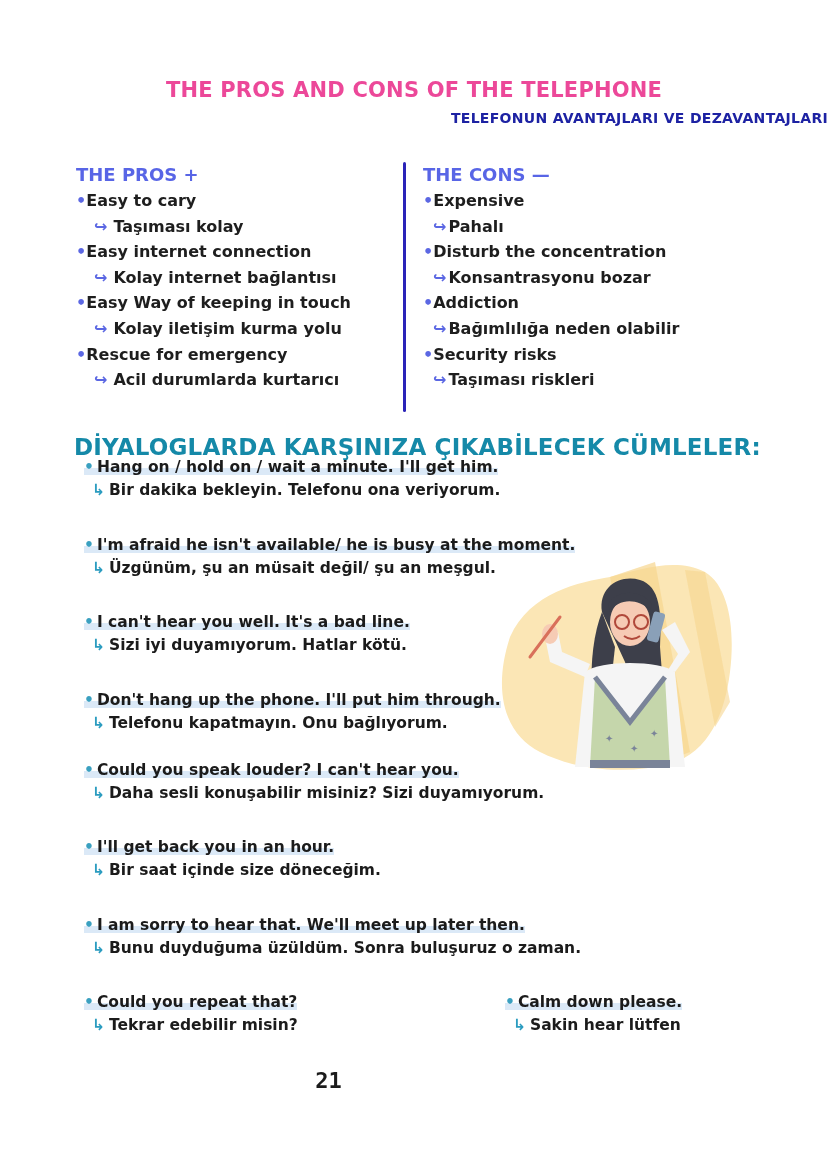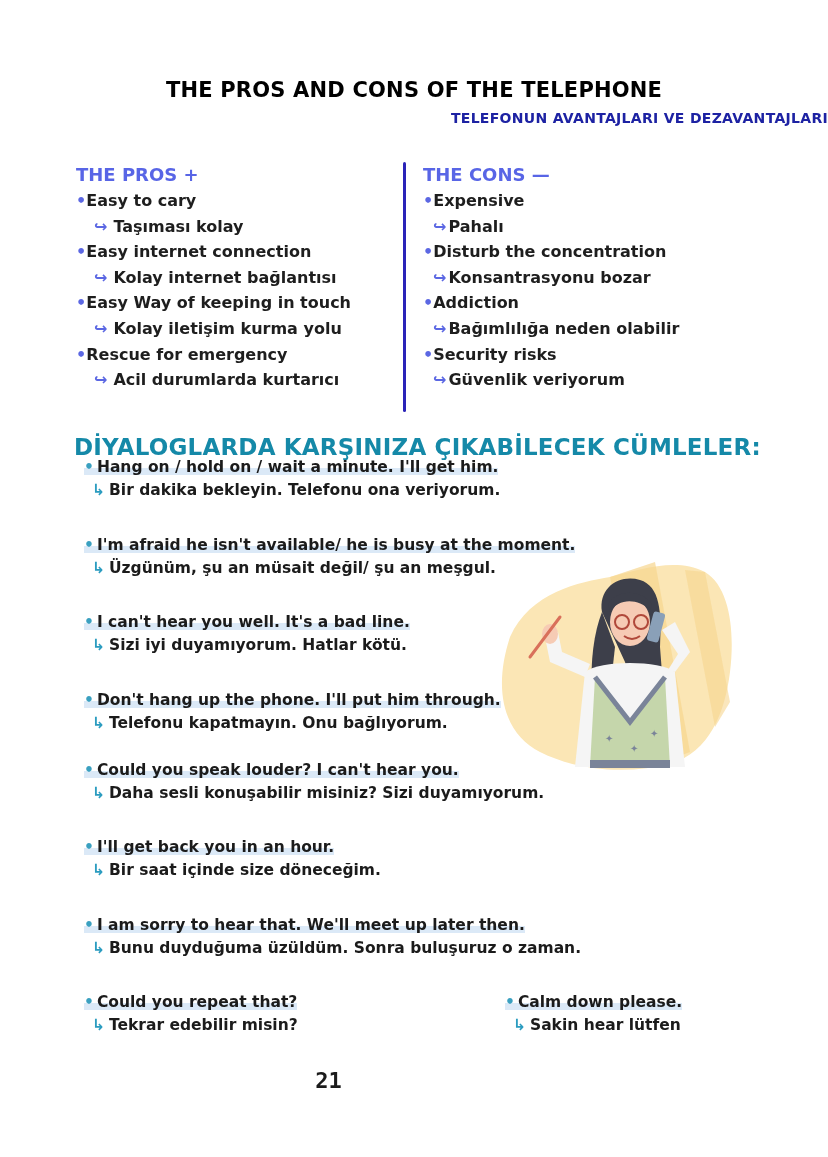--- a/index.html
+++ b/index.html
@@ -8,21 +8,21 @@
       position: relative;
       font-family: "DejaVu Sans", sans-serif;
       color: #1a1a1a;
       overflow: hidden;
     }
     .title {
       position: absolute; left: 0; width: 828px; top: 78px;
       text-align: center;
       font-family: "DejaVu Sans", sans-serif;
       font-weight: bold; font-size: 21px; letter-spacing: 0.2px;
-      color: #000000;
+      color: #ec4899;
     }
     .subtitle {
       position: absolute; left: 0; width: 828px; top: 110px;
       text-align: right;
       font-weight: bold; font-size: 14px; letter-spacing: 0.3px;
       color: #1d22a3;
     }
     .col-head {
       font-weight: bold; font-size: 18px; color: #5865e6;
       line-height: 26px;
@@ -86,21 +86,21 @@
 
 <div class="cons">
   <div class="col-head">THE CONS —</div>
   <div class="pc-item"><span class="dot">•</span><span>Expensive</span></div>
   <div class="pc-trans"><span class="arrow-blue">↪</span><span>Pahalı</span></div>
   <div class="pc-item"><span class="dot">•</span><span>Disturb the concentration</span></div>
   <div class="pc-trans"><span class="arrow-blue">↪</span><span>Konsantrasyonu bozar</span></div>
   <div class="pc-item"><span class="dot">•</span><span>Addiction</span></div>
   <div class="pc-trans"><span class="arrow-blue">↪</span><span>Bağımlılığa neden olabilir</span></div>
   <div class="pc-item"><span class="dot">•</span><span>Security risks</span></div>
-  <div class="pc-trans"><span class="arrow-blue">↪</span><span>Güvenlik veriyorum</span></div>
+  <div class="pc-trans"><span class="arrow-blue">↪</span><span>Taşıması riskleri</span></div>
 </div>
 
 <div class="section-title">DİYALOGLARDA KARŞINIZA ÇIKABİLECEK CÜMLELER:</div>
 
 <div class="phrase" style="top:456px;">
   <div><span class="en"><span class="dot">•</span><span>Hang on / hold on / wait a minute. I'll get him.</span></span></div>
   <div class="tr"><span class="arrow-teal">↳</span><span>Bir dakika bekleyin. Telefonu ona veriyorum.</span></div>
 </div>
 
 <div class="phrase" style="top:534px;">

